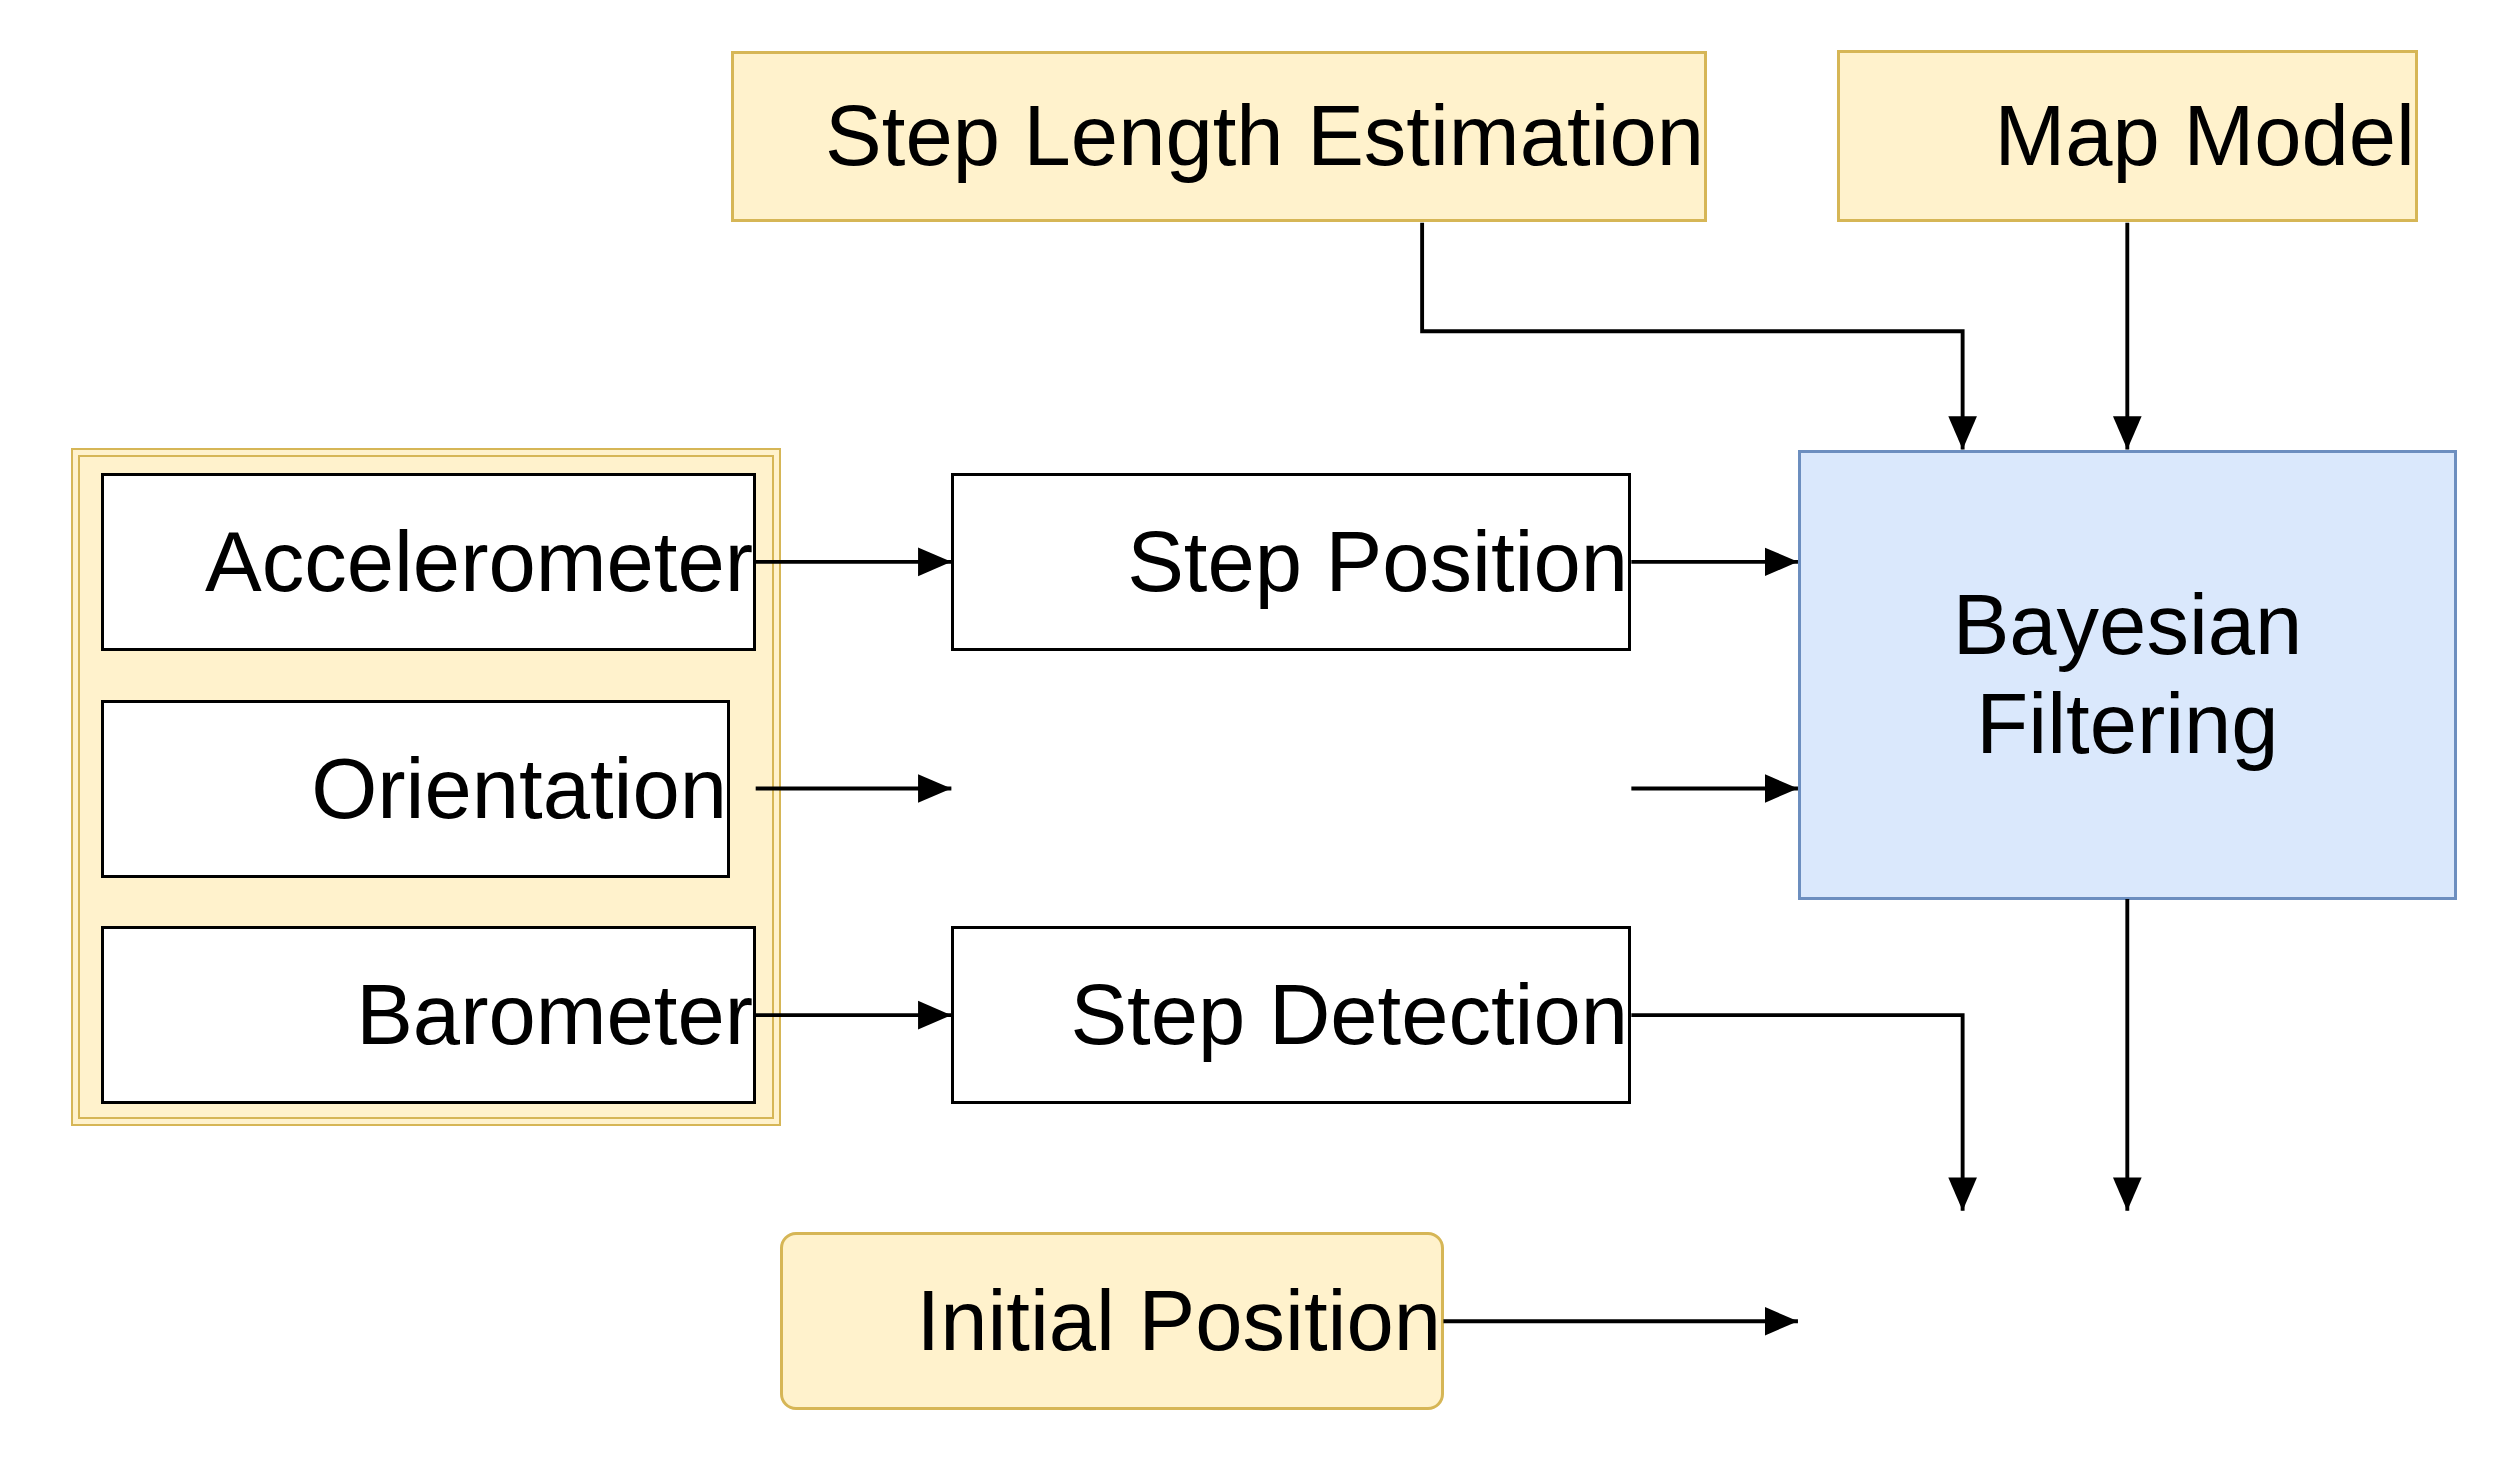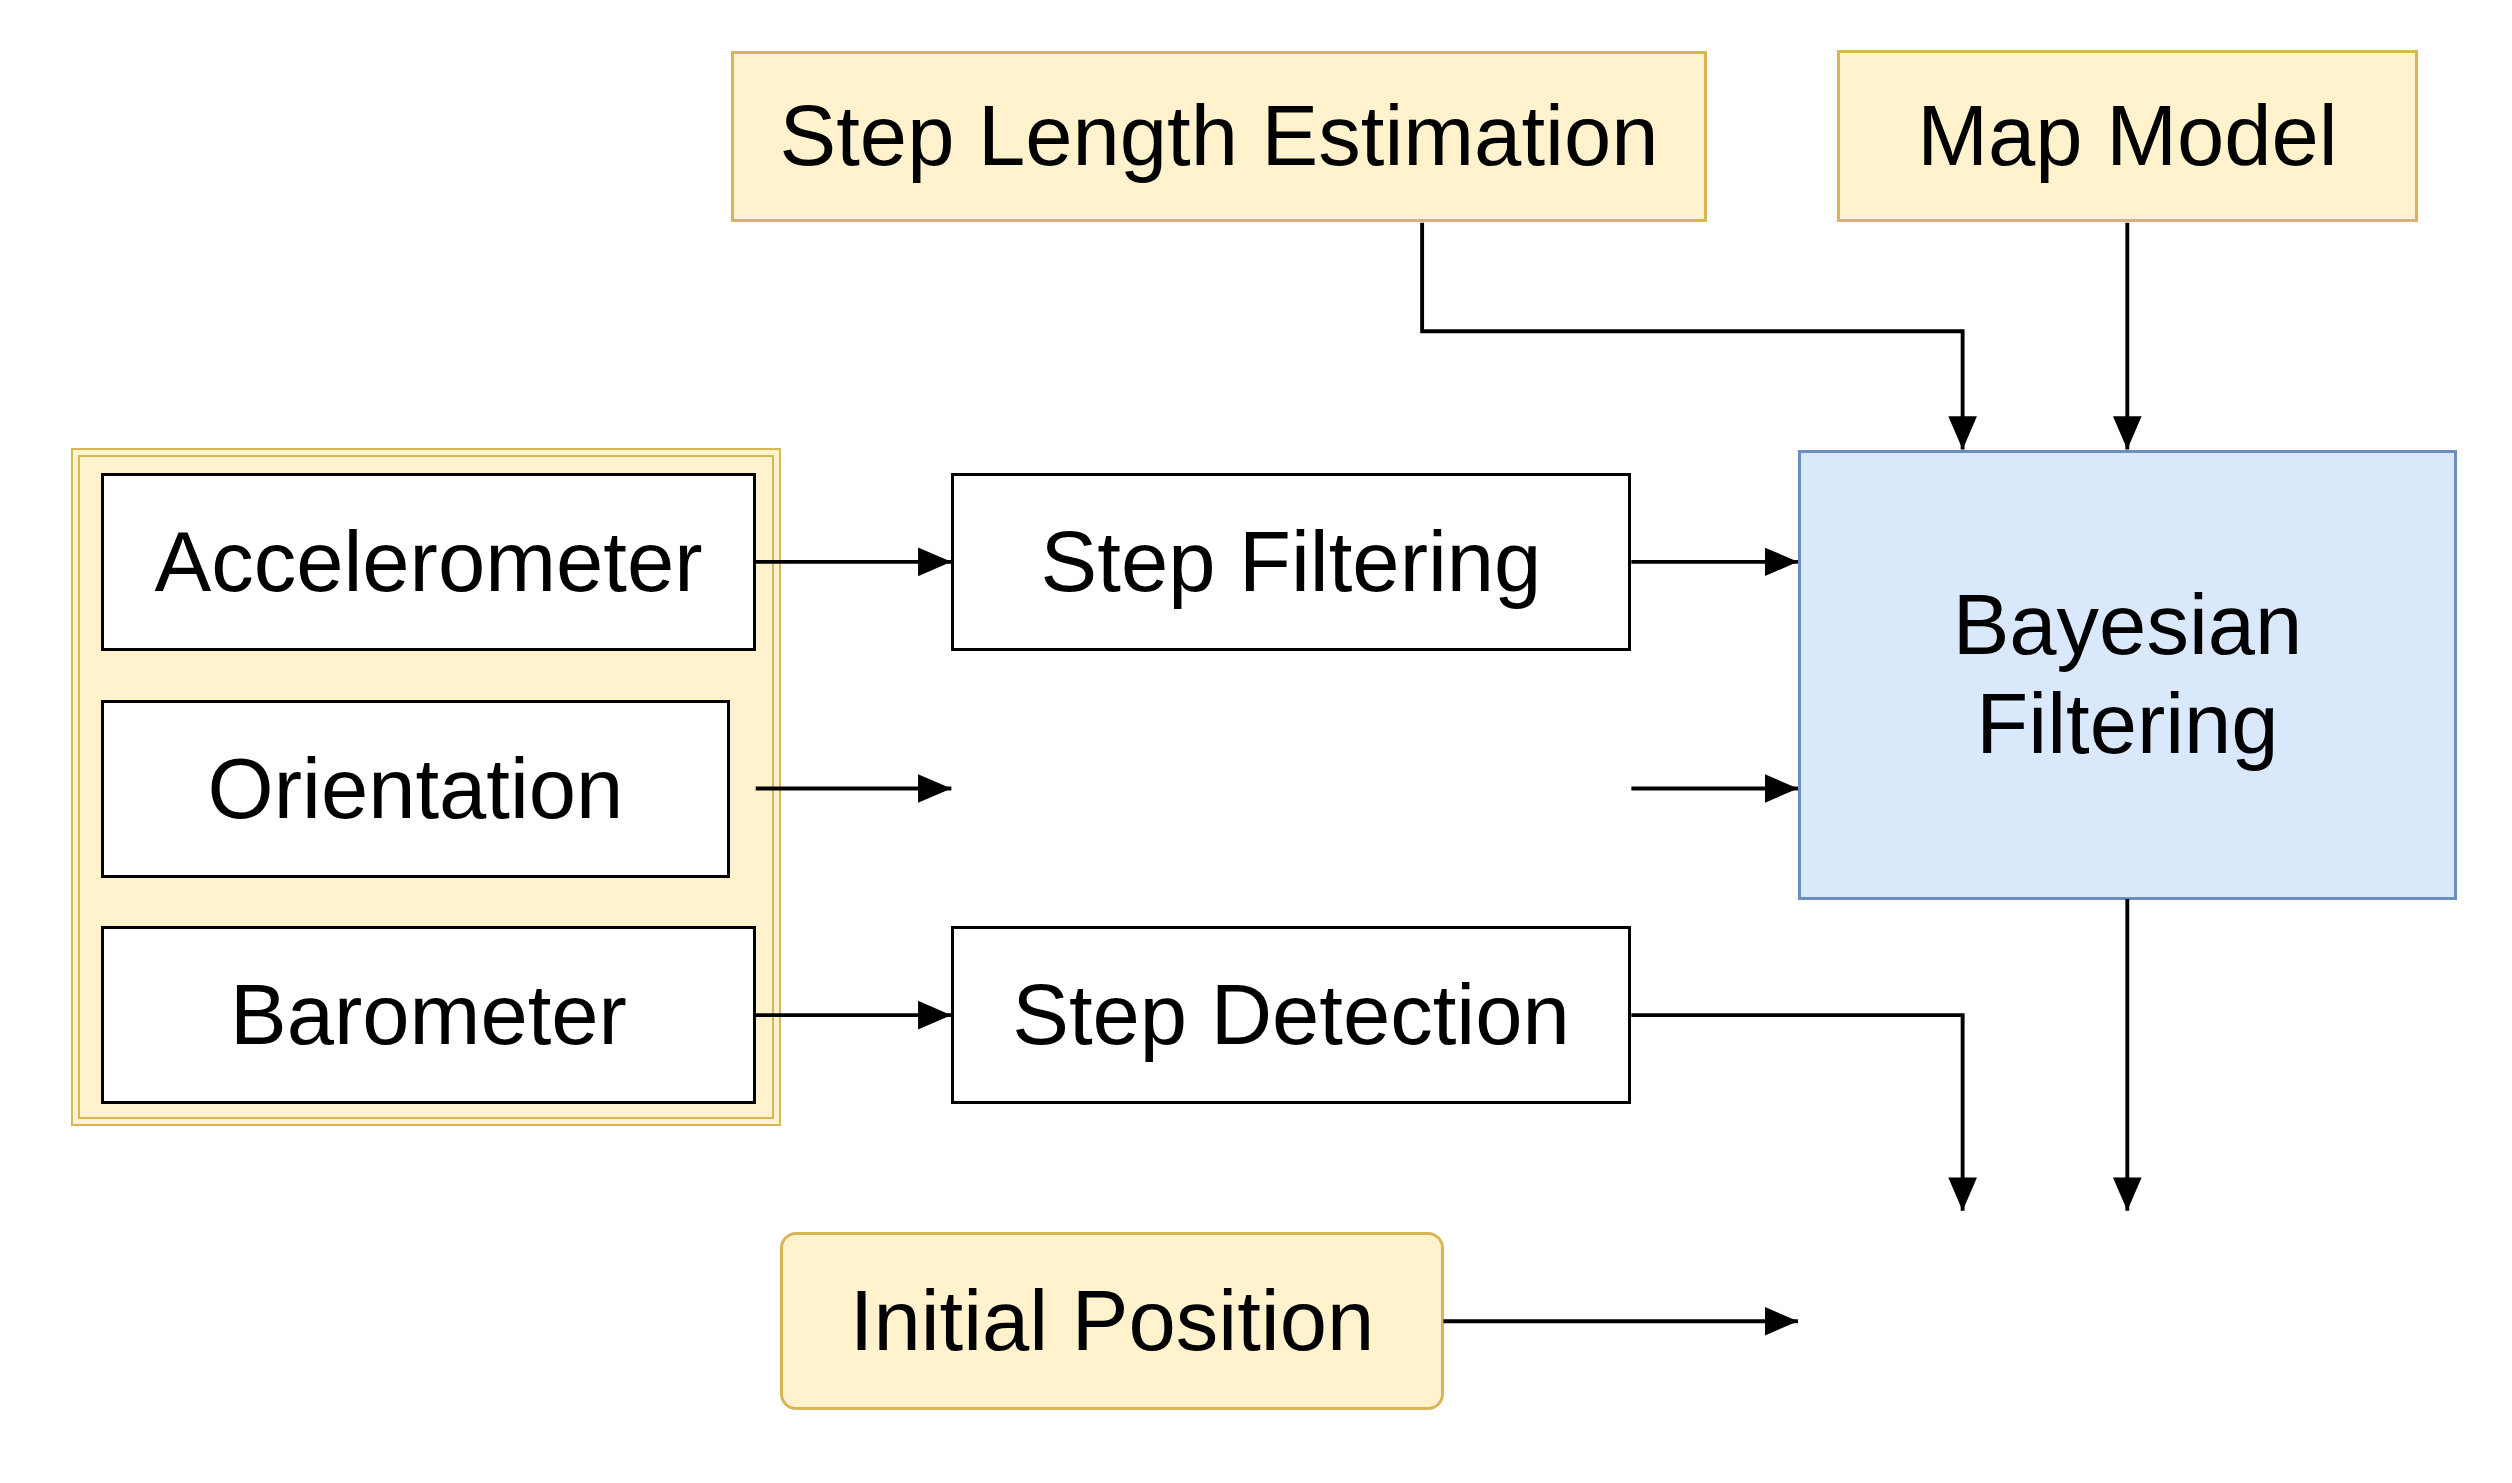--- a/index.html
+++ b/index.html
@@ -5,21 +5,21 @@
   html,body{margin:0;padding:0;background:#ffffff;}
   .canvas{
     position:relative;
     width:2512px;height:1483px;
     background:#ffffff;
     font-family:"Liberation Sans", sans-serif;
     overflow:hidden;
   }
   .node{
     position:absolute;
-    display:flex;align-items:center;justify-content:center;
+    display:flex;align-items:center;justify-content:flex-end;
     text-align:center;
     font-size:85px;line-height:1.16;color:#000000;
     box-sizing:border-box;
   }
   .nowrap{white-space:nowrap;}
   .fill-white{background:#FFFFFF;border:3.9px solid #000000;}
   .fill-yellow{background:#FFF2CC;border:3.9px solid #D6B656;}
   .fill-blue{background:#DAE8FC;border:3.9px solid #6C8EBF;}
   .fill-green{background:#D5E8D4;border:3.9px solid #82B366;}
   .group{
@@ -64,21 +64,21 @@
 
   <div class="node fill-white nowrap" style="left:101px;top:700px;width:629px;height:178px;">
     <span>Orientation</span>
   </div>
 
   <div class="node fill-white nowrap" style="left:101px;top:926px;width:655px;height:178px;">
     <span>Barometer</span>
   </div>
 
   <div class="node fill-white nowrap" style="left:951px;top:473px;width:680px;height:178px;">
-    <span>Step Filtering</span>
+    <span>Step Position</span>
   </div>
 
 
   <div class="node fill-white nowrap" style="left:951px;top:926px;width:680px;height:178px;">
     <span>Step Detection</span>
   </div>
 
   <div class="node fill-blue" style="left:1798px;top:450px;width:659px;height:450px;padding:0 43px;">
     <span>Bayesian Filtering</span>
   </div>

